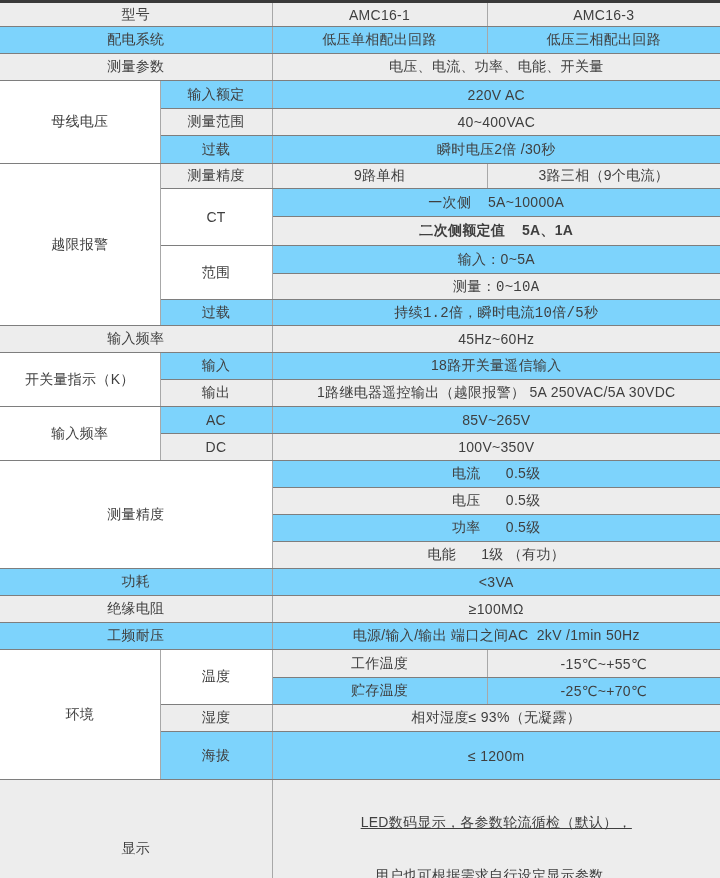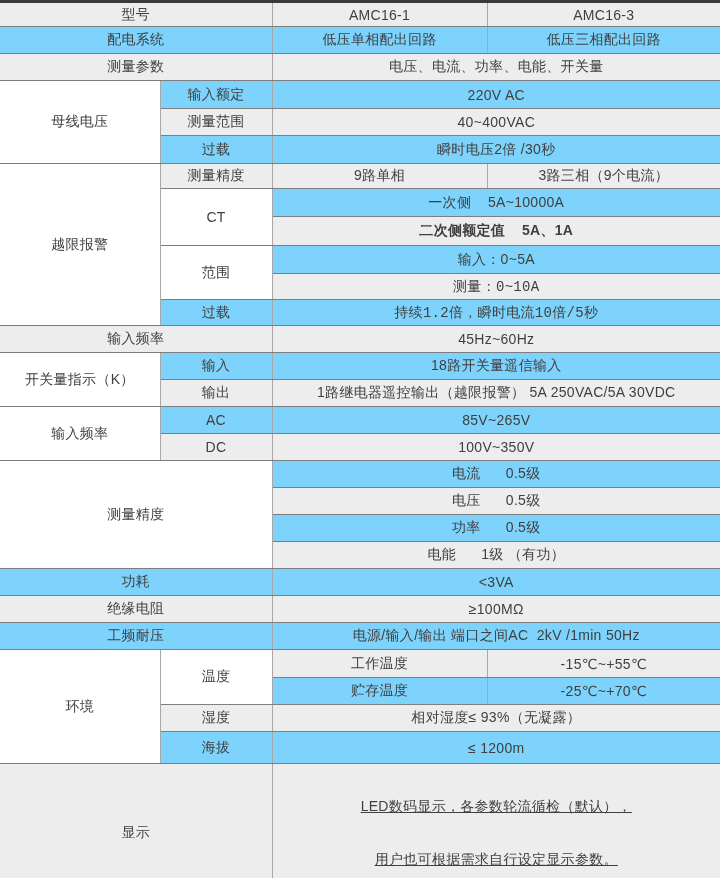--- a/index.html
+++ b/index.html
@@ -24,21 +24,21 @@
     padding:0 4px;
     white-space:pre-wrap;
     overflow:hidden;
     letter-spacing:0.3px;
   }
   table.spec tr>td:first-child{border-left:0;}
   table.spec tr>td:last-child{border-right:0;}
   table.spec tr:nth-child(odd){background:#ededed;}
   table.spec td.sp{background:#ffffff;text-align:center;}
   tr.h25{height:25px;} tr.h26{height:26px;font-family:Liberation Mono, monospace;} tr.h27{height:27px;}
-  tr.h28{height:28px;} tr.h29{height:29px;font-weight:bold;} tr.h32{height:32px;}
+  tr.h28{height:28px;} tr.h29{height:29px;font-weight:bold;} tr.h32{height:48px;}
   tr.h49{height:49px;}
   .two-line div{line-height:21px;text-decoration:underline;}
 </style>
 </head>
 <body>
 
 <div class="sheet">
 <table class="spec">
   <colgroup>
     <col style="width:160px">

